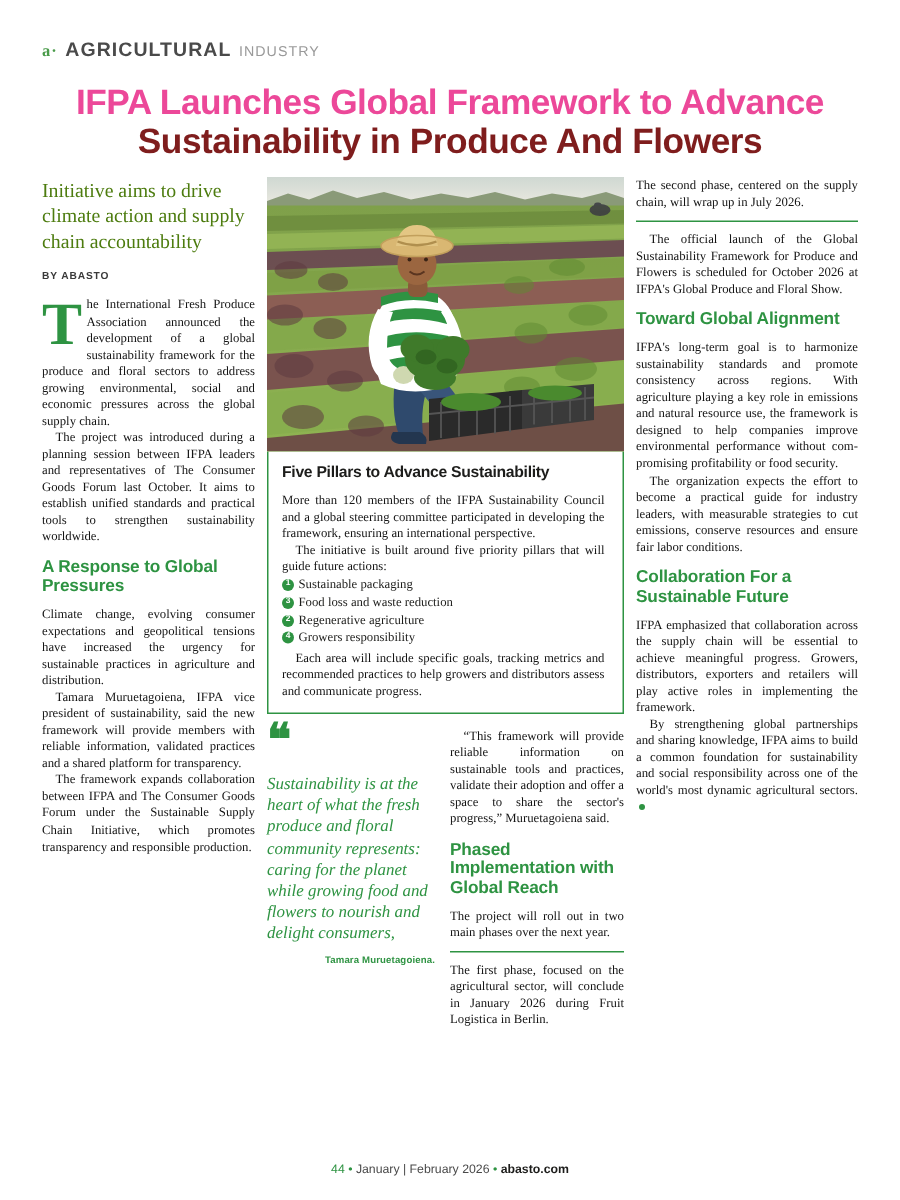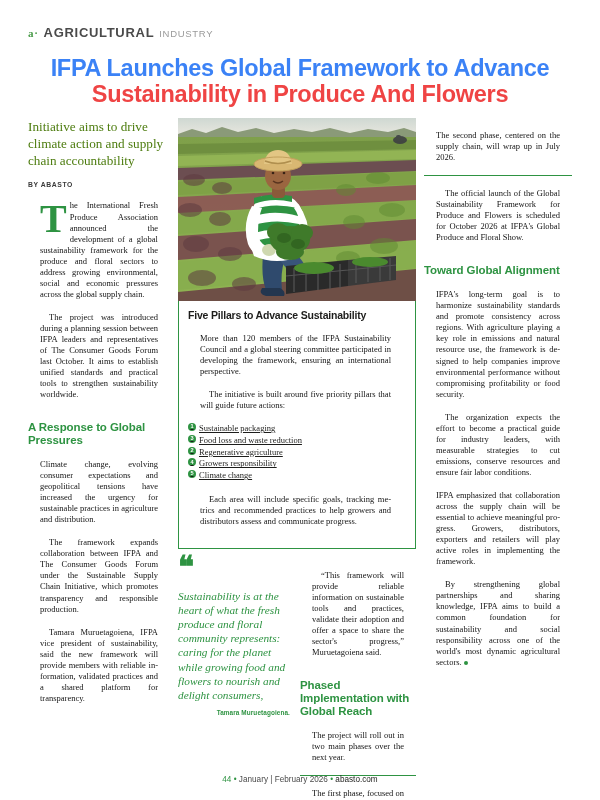--- a/index.html
+++ b/index.html
@@ -29,22 +29,22 @@
   .mast-light { color:#9a9a9a; font-weight:normal; font-size:9.5px; }
 
   
   .headline {
     position:absolute; left:28px; top:55px; width:544px;
     font-family:"Liberation Sans", sans-serif;
     font-weight:bold;
     text-align:center;
     line-height:1.12;
   }
-  .headline .l1 { display:block; font-size:23.5px; color:#3b82f6; letter-spacing:-.3px; }
-  .headline .l2 { display:block; font-size:23.5px; color:#ef4444; letter-spacing:-.3px; }
+  .headline .l1 { display:block; font-size:23.5px; color:#ec4899; letter-spacing:-.3px; }
+  .headline .l2 { display:block; font-size:23.5px; color:#7f1d1d; letter-spacing:-.3px; }
 
   
   .col-left   { position:absolute; left:28px;  top:118px; width:142px; }
   .col-mid    { position:absolute; left:178px; top:118px; width:238px; }
   .col-right  { position:absolute; left:424px; top:118px; width:148px; }
 
   
   .standfirst {
     font-family:"Liberation Serif", serif;
     font-size:13.2px; line-height:1.30; color:#4d7c0f;
@@ -56,21 +56,21 @@
   }
 
   
   .bodytext {
     font-family:"Liberation Serif", serif;
     font-size:8.5px;
     line-height:1.30;
     text-align:justify;
     color:#141414;
   }
-  .bodytext p { text-indent:9px; margin:12px; }
+  .bodytext p { text-indent:9px; margin:0; }
   .bodytext p.noind { text-indent:0; }
 
   
   .dropcap-para { position:relative; }
   .dropcap {
     float:left;
     font-family:"Liberation Serif", serif;
     font-weight:bold;
     color:#2e9342;
     font-size:40px;
@@ -79,21 +79,21 @@
     margin-top:1px;
   }
 
   
   .sec-head {
     font-family:"Liberation Sans", sans-serif;
     font-weight:bold;
     color:#2e9342;
     font-size:11.5px;
     line-height:1.12;
-    margin:21px 0 6px 0;
+    margin:9px 0 6px 0;
     letter-spacing:-.1px;
   }
 
   .rule-green {
     border:0; border-top:1.4px solid #2e9342;
     margin:7px 0 6px 0;
   }
 
   
   .photo {
@@ -111,21 +111,21 @@
   }
   .box-title {
     font-family:"Liberation Sans", sans-serif;
     font-weight:bold; font-size:10.5px; color:#1d1d1b;
     margin-bottom:7px; letter-spacing:-.2px;
   }
   .pillars { list-style:none; margin:1px 0 2px 0; }
   .pillars li {
     font-family:"Liberation Serif", serif;
     font-size:8.5px; line-height:1.38;
-    display:flex; align-items:flex-start; gap:3px;text-decoration:underline;
+    display:flex; align-items:center; gap:3px;
   }
   .pnum {
     flex:0 0 auto;
     width:8px; height:8px; border-radius:50%;
     background:#2e9342; color:#fff;
     font-family:"Liberation Sans", sans-serif;
     font-size:5.6px; font-weight:bold;
     display:flex; align-items:center; justify-content:center;
     line-height:1;
   }
@@ -154,21 +154,21 @@
 
   
   .footer {
     position:absolute; left:0; right:0; bottom:16px;
     text-align:center;
     font-family:"Liberation Sans", sans-serif;
     font-size:8.2px; color:#4a4a4a;
   }
   .footer .pnum-f { color:#2e9342; font-weight:normal; }
   .footer .dot { color:#2e9342; }
-  .footer .site { font-weight:normal; color:#1d1d1b; }
+  .footer .site { font-weight:bold; color:#1d1d1b; }
 
   .endmark {
     display:inline-block; width:4px; height:4px;
     border-radius:50%; background:#2e9342;
     margin-left:2px; vertical-align:middle;
   }
 </style>
 </head>
 <body>
 
@@ -191,22 +191,22 @@
 
     <div class="bodytext" style="margin-top:9px;">
       <p class="noind dropcap-para"><span class="dropcap">T</span><span>he International Fresh Produce Asso­ciation announced the development of a global sustainability framework for the produce and floral sectors to address growing environmental, social and economic pressures across the global supply chain.</span></p>
       <p>The project was introdu­ced during a planning ses­sion between IFPA leaders and representatives of The Consumer Goods Forum last October. It aims to esta­blish unified standards and practical tools to strengthen sustainability worldwide.</p>
     </div>
 
     <div class="sec-head">A Response to Global Pressures</div>
 
     <div class="bodytext">
       <p class="noind">Climate change, evolving consumer expectations and geopolitical tensions have increased the urgency for sustainable practices in agri­culture and distribution.</p>
+      <p>Tamara Muruetagoiena, IFPA vice president of sus­tainability, said the new framework will provide members with reliable in­formation, validated prac­tices and a shared platform for transparency.</p>
       <p>The framework expands collaboration between IFPA and The Consumer Goods Forum under the Sustainable Supply Chain Initiative, which promotes transparency and respon­sible production.</p>
-      <p>Tamara Muruetagoiena, IFPA vice president of sus­tainability, said the new framework will provide members with reliable in­formation, validated prac­tices and a shared platform for transparency.</p>
     </div>
   </div>
 
   <div class="col-mid">
 
     <div class="photo">
       <svg viewBox="0 0 238 183" preserveAspectRatio="none">
         <defs>
           <linearGradient id="sky" x1="0" y1="0" x2="0" y2="1">
             <stop offset="0%" stop-color="#cfd8d2"></stop>
@@ -340,24 +340,20 @@
           <span>Food loss and waste reduction</span>
         </li>
         <li>
           <span class="pnum">2</span>
           <span>Regenerative agriculture</span>
         </li>
         <li>
           <span class="pnum">4</span>
           <span>Growers responsibility</span>
         </li>
-        <li>
-          <span class="pnum">5</span>
-          <span>Climate change</span>
-        </li>
       </ul>
       <div class="bodytext">
         <p>Each area will include specific goals, tracking me­trics and recommended practices to help growers and distributors assess and communicate progress.</p>
       </div>
     </div>
 
     <div class="quote-wrap">
       <div class="quote-col">
         <div class="quote-mark">❝</div>
         <div class="quote-text">Sustainability is at the heart of what the fresh produce and floral community represents: caring for the planet while growing food and flowers to nourish and delight consumers,</div>
@@ -388,20 +384,21 @@
     <div class="bodytext">
       <p>The official launch of the Global Sustainability Fra­mework for Produce and Flowers is scheduled for Oc­tober 2026 at IFPA's Global Produce and Floral Show.</p>
     </div>
 
     <div class="sec-head">Toward Global Alignment</div>
     <div class="bodytext">
       <p class="noind">IFPA's long-term goal is to harmonize sustaina­bility standards and pro­mote consistency across regions. With agriculture playing a key role in emis­sions and natural resource use, the framework is de­signed to help companies improve environmental performance without com­promising profitability or food security.</p>
       <p>The organization expects the effort to become a prac­tical guide for industry leaders, with measurable strategies to cut emissions, conserve resources and en­sure fair labor conditions.</p>
     </div>
 
+    <div class="sec-head">Collaboration For a Sustainable Future</div>
     <div class="bodytext">
       <p class="noind">IFPA emphasized that colla­boration across the supply chain will be essential to achieve meaningful pro­gress. Growers, distributors, exporters and retailers will play active roles in imple­menting the framework.</p>
       <p><span>By strengthening global partnerships and sharing knowledge, IFPA aims to build a common foundation for sustainability and social responsibility across one of the world's most dynamic agricultural sectors.</span><span class="endmark"></span></p>
     </div>
   </div>
 
   <div class="footer">
     <span class="pnum-f">44</span>
     <span class="dot">•</span>
     <span>January | February 2026</span>

